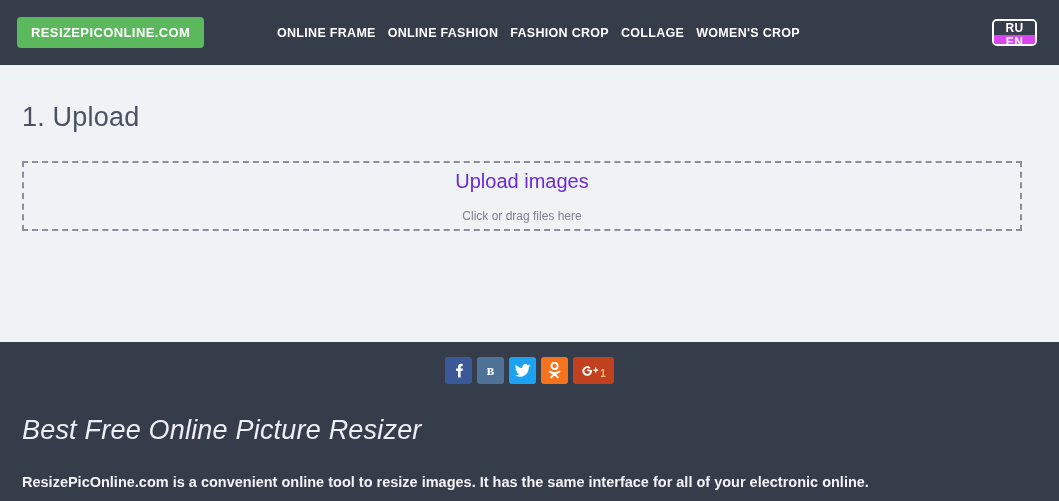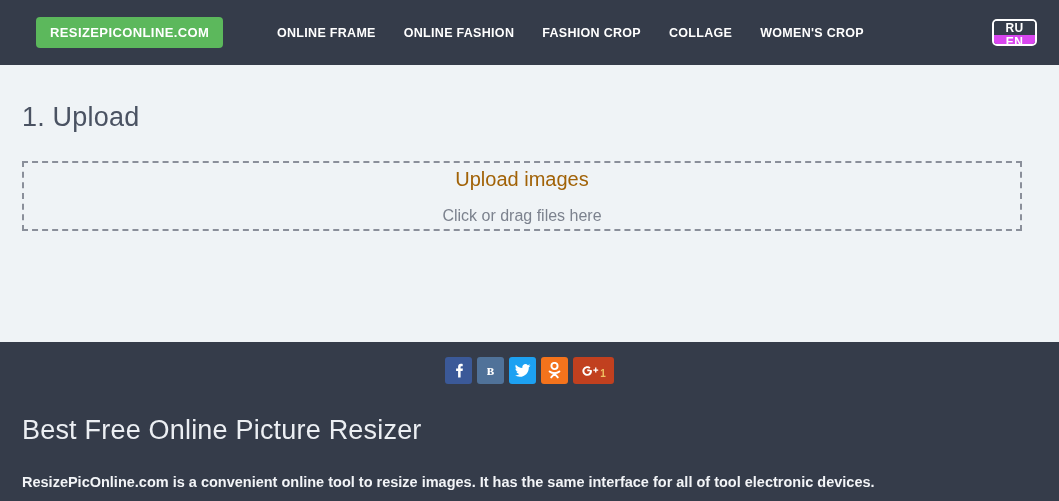--- a/index.html
+++ b/index.html
@@ -17,40 +17,40 @@
 
   
   .header {
     position: relative;
     height: 65px;
     background: #353c4a;
     display: flex;
     align-items: center;
   }
   .logo {
-    margin-left: 36px;
+    margin-left: 17px;
     background: #5cb85c;
     color: #ffffff;
     font-size: 13px;
     font-weight: bold;
     letter-spacing: 0.4px;
     padding: 9px 14px;
     border-radius: 4px;
     line-height: 1;
     white-space: nowrap;
     cursor: pointer;
   }
   .nav {
     position: absolute;
     left: 277px;
     top: 0;
     height: 65px;
     display: flex;
     align-items: center;
-    gap: 28px;
+    gap: 12px;
   }
   .nav-item {
     color: #ffffff;
     font-size: 12.5px;
     font-weight: bold;
     letter-spacing: 0.3px;
     white-space: nowrap;
     text-decoration: none;
     cursor: pointer;
   }
@@ -105,28 +105,28 @@
     height: 70px;
     border: 2px dashed #8a8f9a;
     display: flex;
     flex-direction: column;
     align-items: center;
     justify-content: center;
     cursor: pointer;
     box-sizing: border-box;
   }
   .dropzone-title {
-    color: #a16207;
+    color: #6d28d9;
     font-size: 20px;
     font-weight: 400;
     line-height: 1.2;
   }
   .dropzone-sub {
     color: #7c828e;
-    font-size: 16px;
+    font-size: 12px;
     margin-top: 16px;
   }
 
   
   .footer {
     background: #353c4a;
     height: 159px;
     position: relative;
   }
   .social {
@@ -164,20 +164,21 @@
     margin-bottom: 5px;
   }
   .footer-heading {
     position: absolute;
     left: 22px;
     top: 73px;
     color: #eceff3;
     font-size: 27px;
     font-weight: 300;
     letter-spacing: 0.2px;
+    font-style: italic;
   }
   .footer-text {
     position: absolute;
     left: 22px;
     top: 130px;
     right: 22px;
     color: #f2f4f7;
     font-size: 14.5px;
     font-weight: bold;
     line-height: 1.5;
@@ -245,14 +246,14 @@
       <svg width="18" height="17" viewBox="0 0 18 17">
         <path d="M6.3 7.3v1.9h2.7c-0.12 0.95-1.07 2.8-2.7 2.8-1.62 0-2.95-1.35-2.95-3s1.33-3 2.95-3c0.92 0 1.54 0.4 1.9 0.73l1.3-1.25C8.65 4.7 7.6 4.2 6.3 4.2 3.6 4.2 1.4 6.4 1.4 9s2.2 4.8 4.9 4.8c2.83 0 4.7-2 4.7-4.8 0-0.32-0.03-0.57-0.08-0.82z" fill="#ffffff"></path>
         <path d="M15.4 7.4V5.6h-1.3v1.8h-1.8v1.3h1.8v1.8h1.3V8.7h1.8V7.4z" fill="#ffffff"></path>
       </svg>
       <span class="gp-count">1</span>
     </div>
 
   </div>
 
   <div class="footer-heading">Best Free Online Picture Resizer</div>
-  <div class="footer-text">ResizePicOnline.com is a convenient online tool to resize images. It has the same interface for all of tool electronic devices.</div>
+  <div class="footer-text">ResizePicOnline.com is a convenient online tool to resize images. It has the same interface for all of your electronic online.</div>
 </div>
 
 </body></html>

